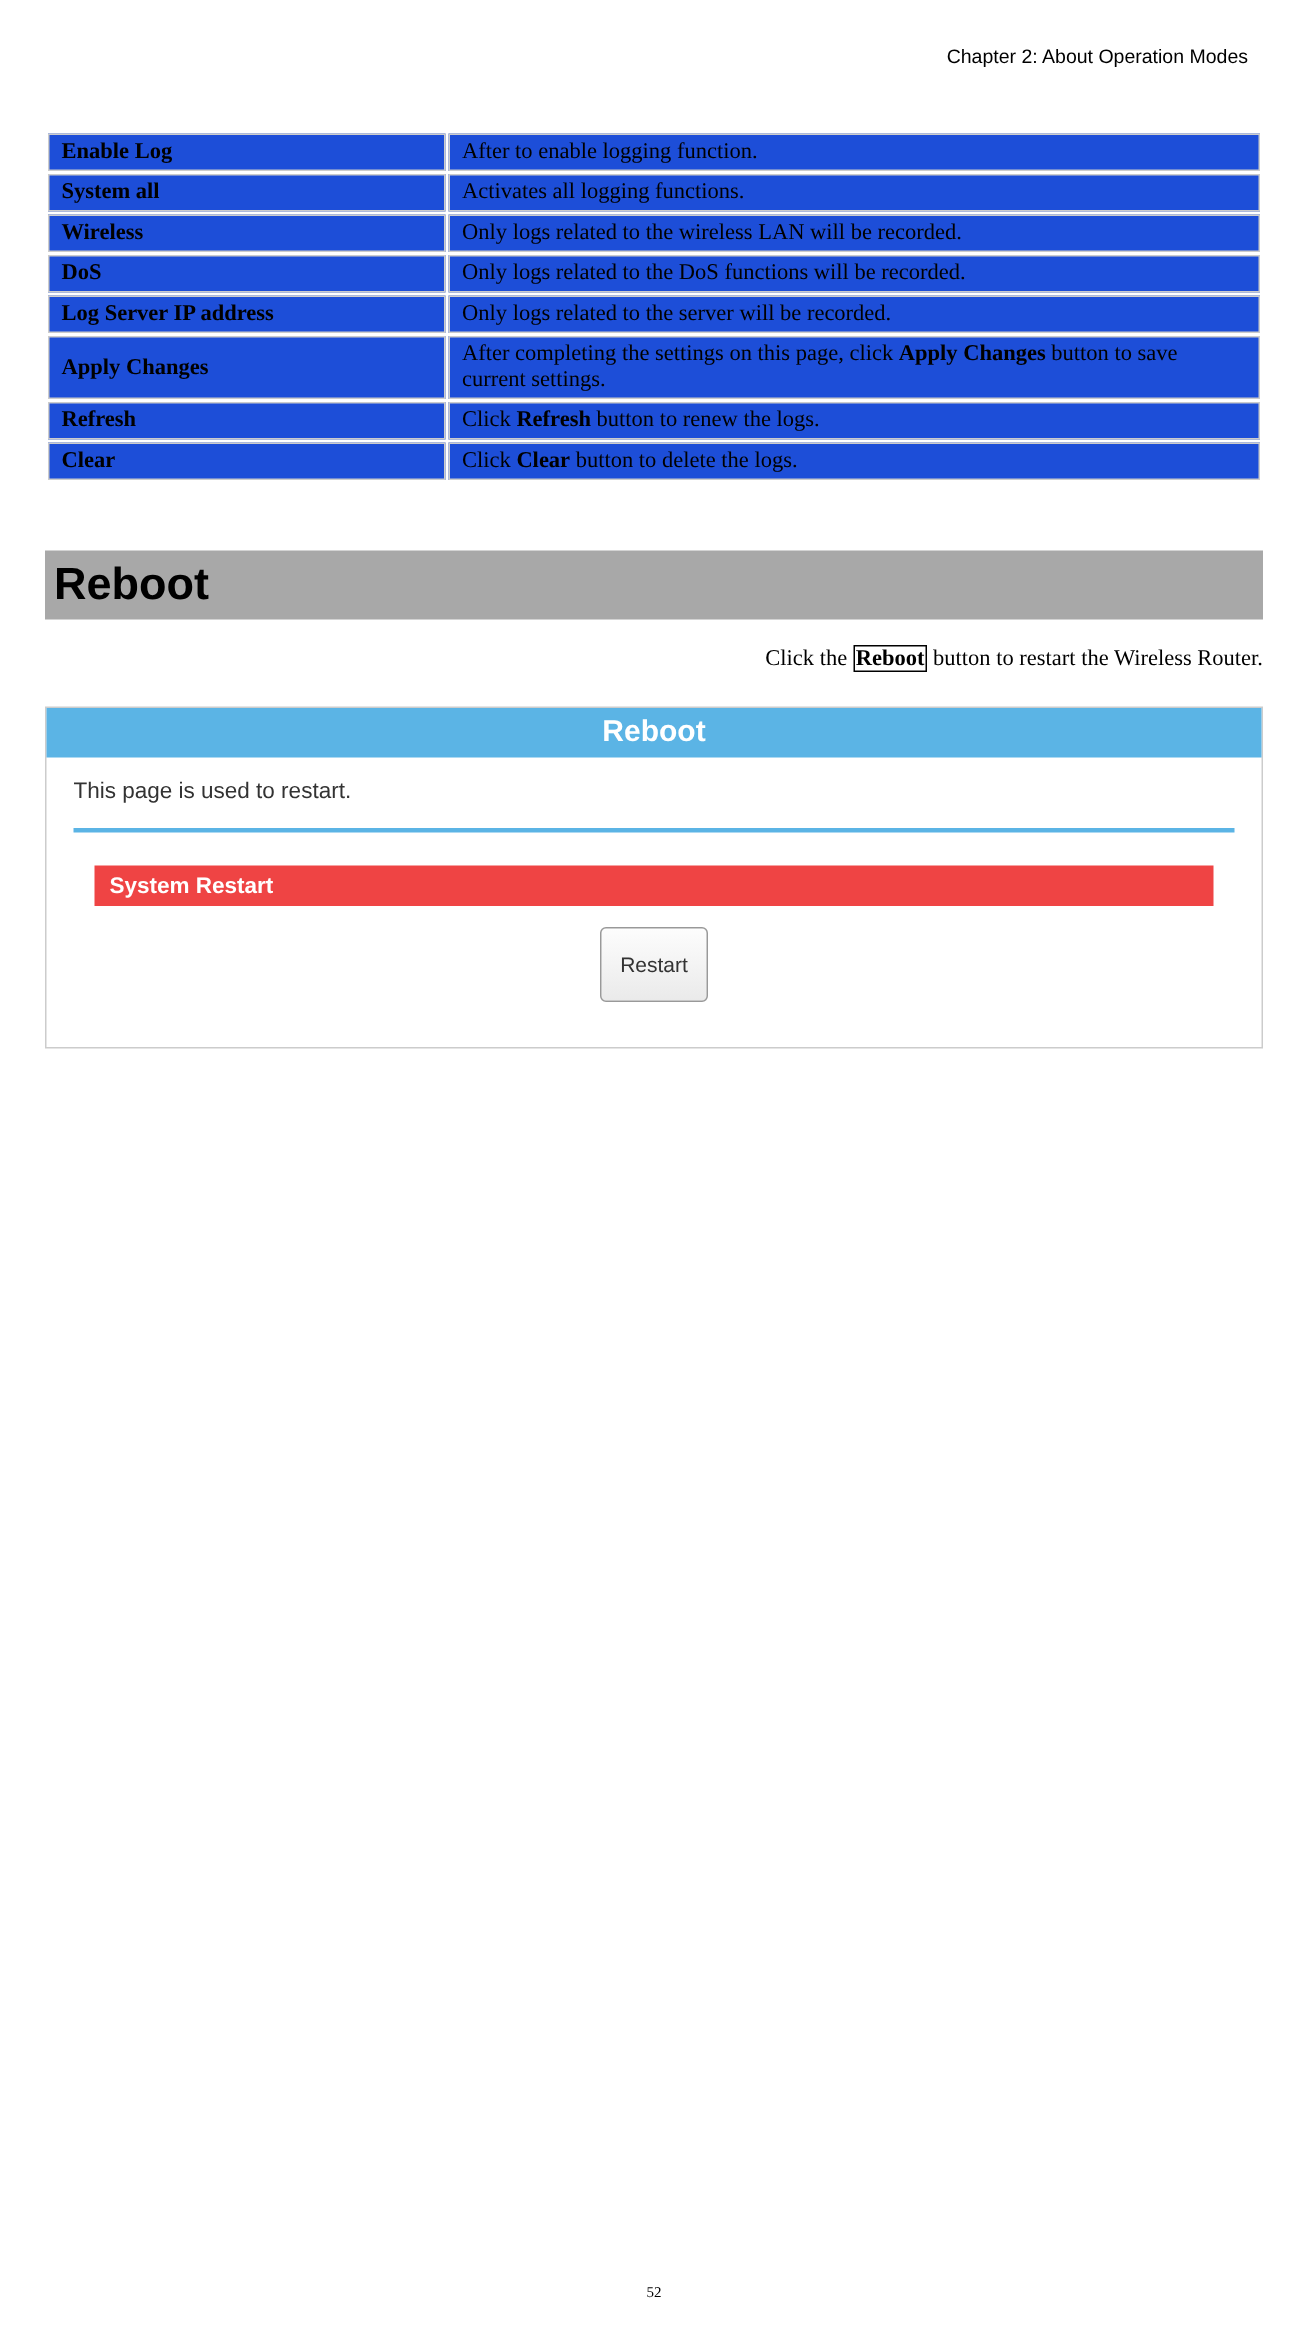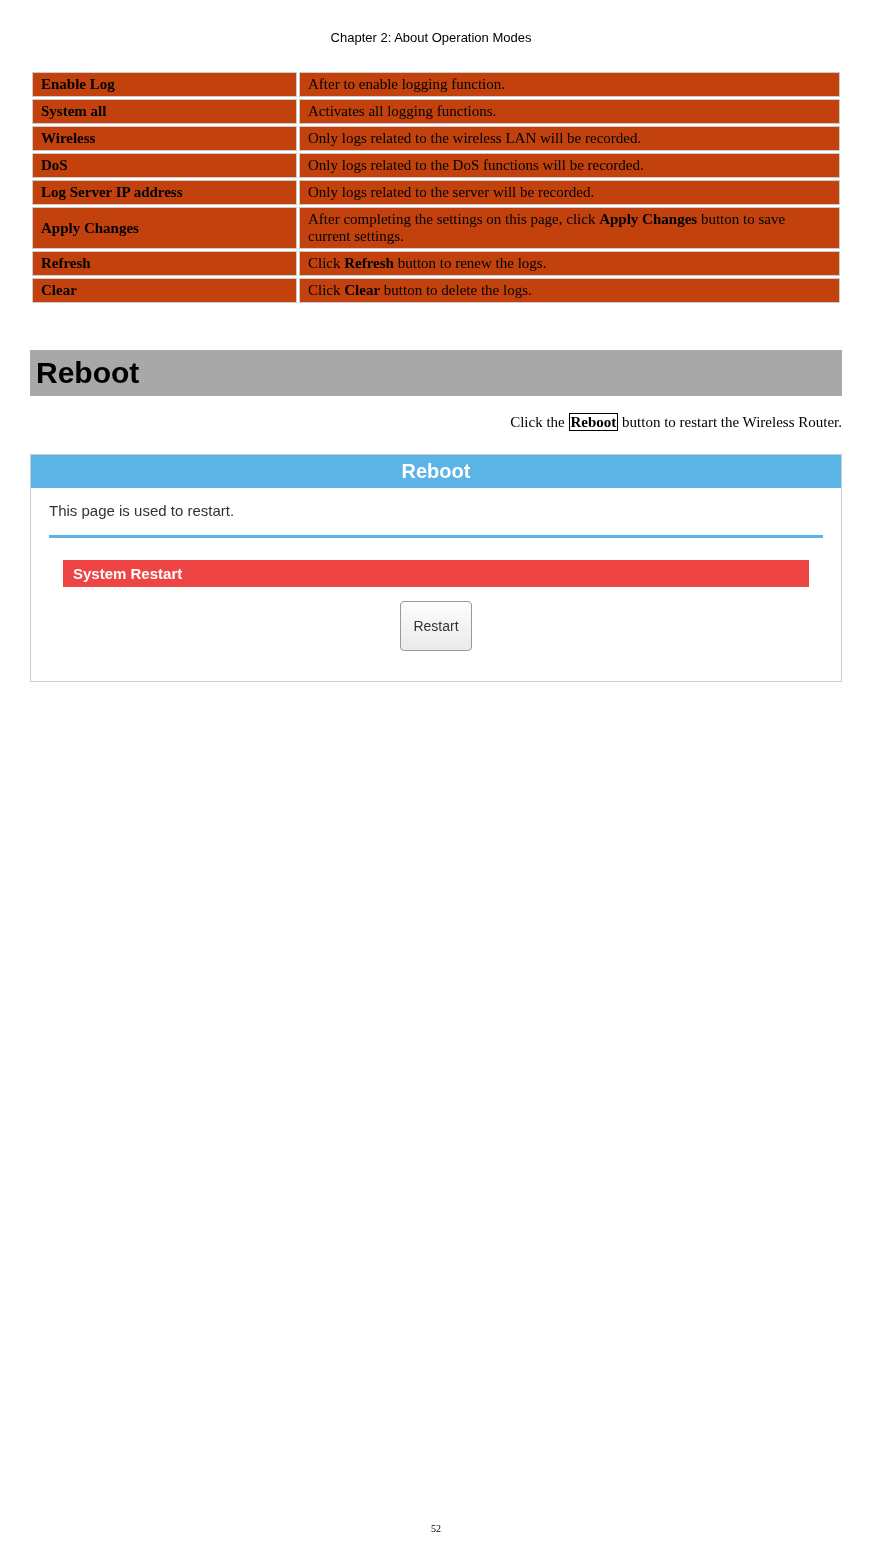--- a/index.html
+++ b/index.html
@@ -10,37 +10,37 @@
     body {
       font-family: "Times New Roman", Times, serif;
       font-size: 15px;
       color: #000;
       width: 872px;
       height: 1556px;
       position: relative;
       padding: 30px 30px 30px 30px;
     }
     .header-text {
-      text-align: center;
+      text-align: right;
       font-family: Arial, sans-serif;
       font-size: 13px;
-      margin-bottom: 25px;
+      margin-bottom: 42px;
       padding-right: 10px;
     }
     .settings-table {
       width: 100%;
       border-collapse: separate;
       border-spacing: 2px;
       margin: 0 auto 45px;
     }
     .settings-table td {
       border: 1px solid #ccc;
       padding: 3px 8px;
       vertical-align: middle;
-      background: #c2410c;
+      background: #1d4ed8;
     }
     .settings-table td.label-cell {
       width: 265px;
       font-weight: bold;
     }
     .settings-table td.desc-cell {
       font-weight: normal;
     }
     .reboot-heading {
       background: #a8a8a8;

